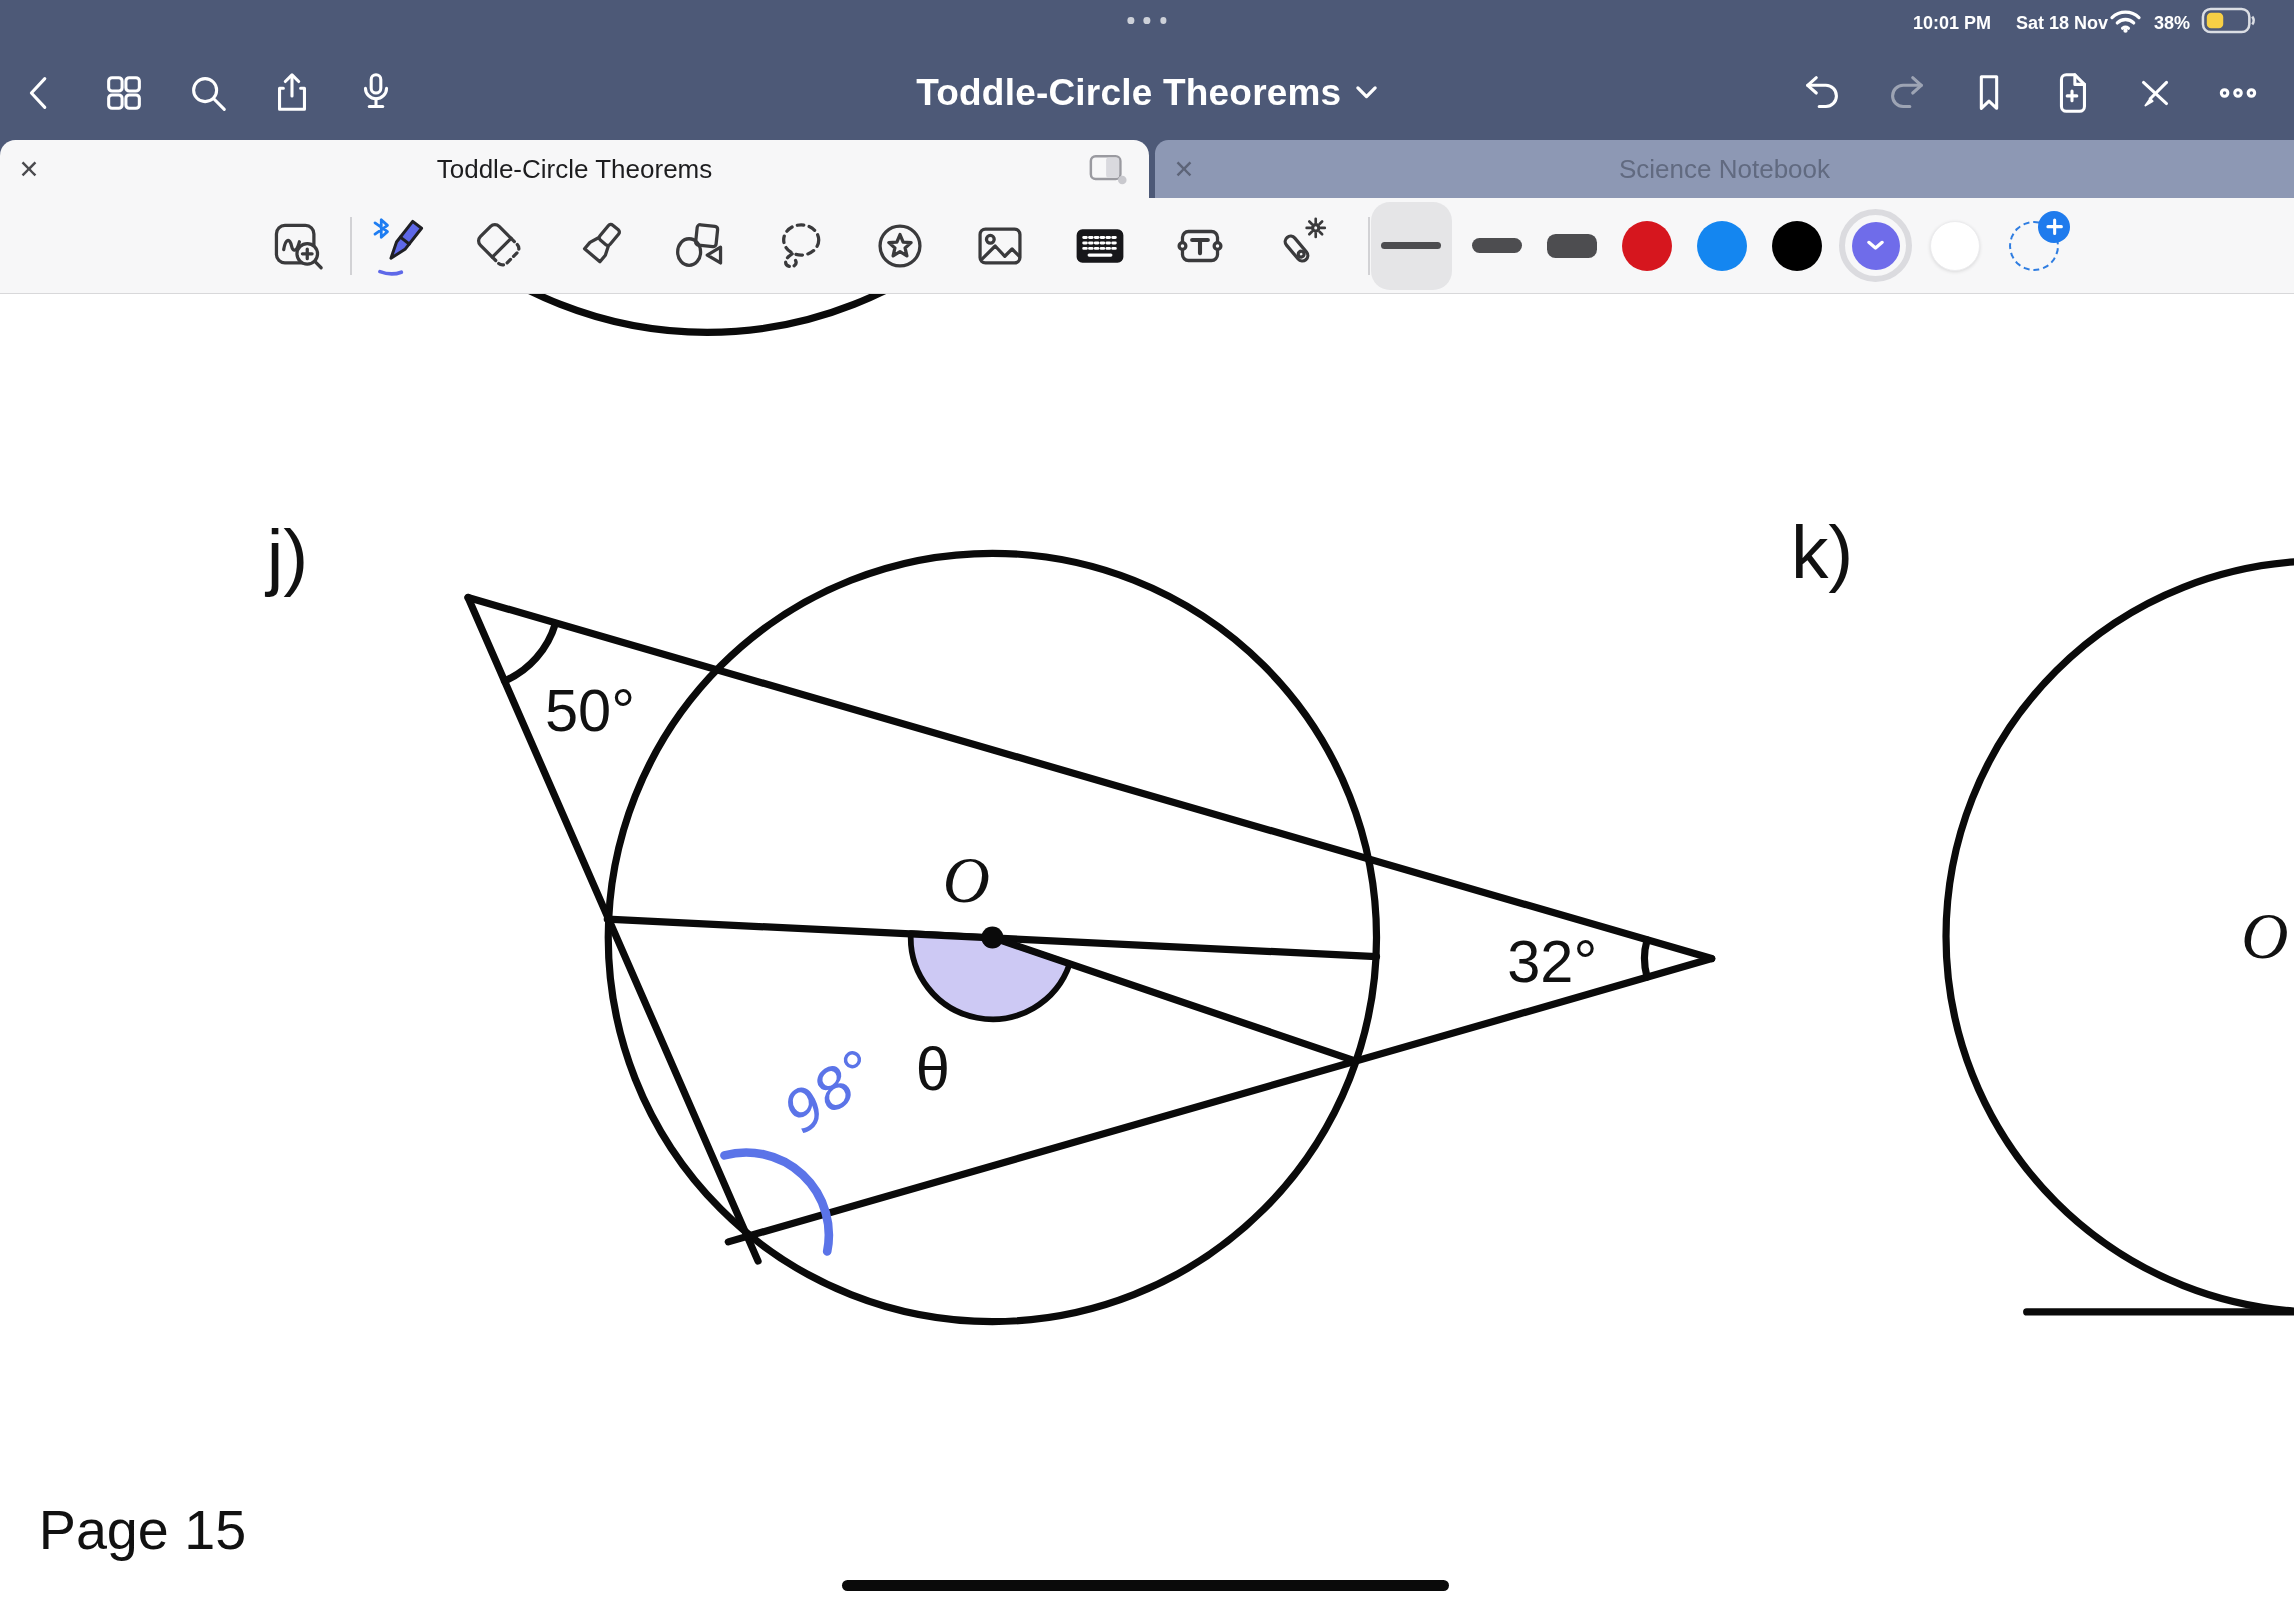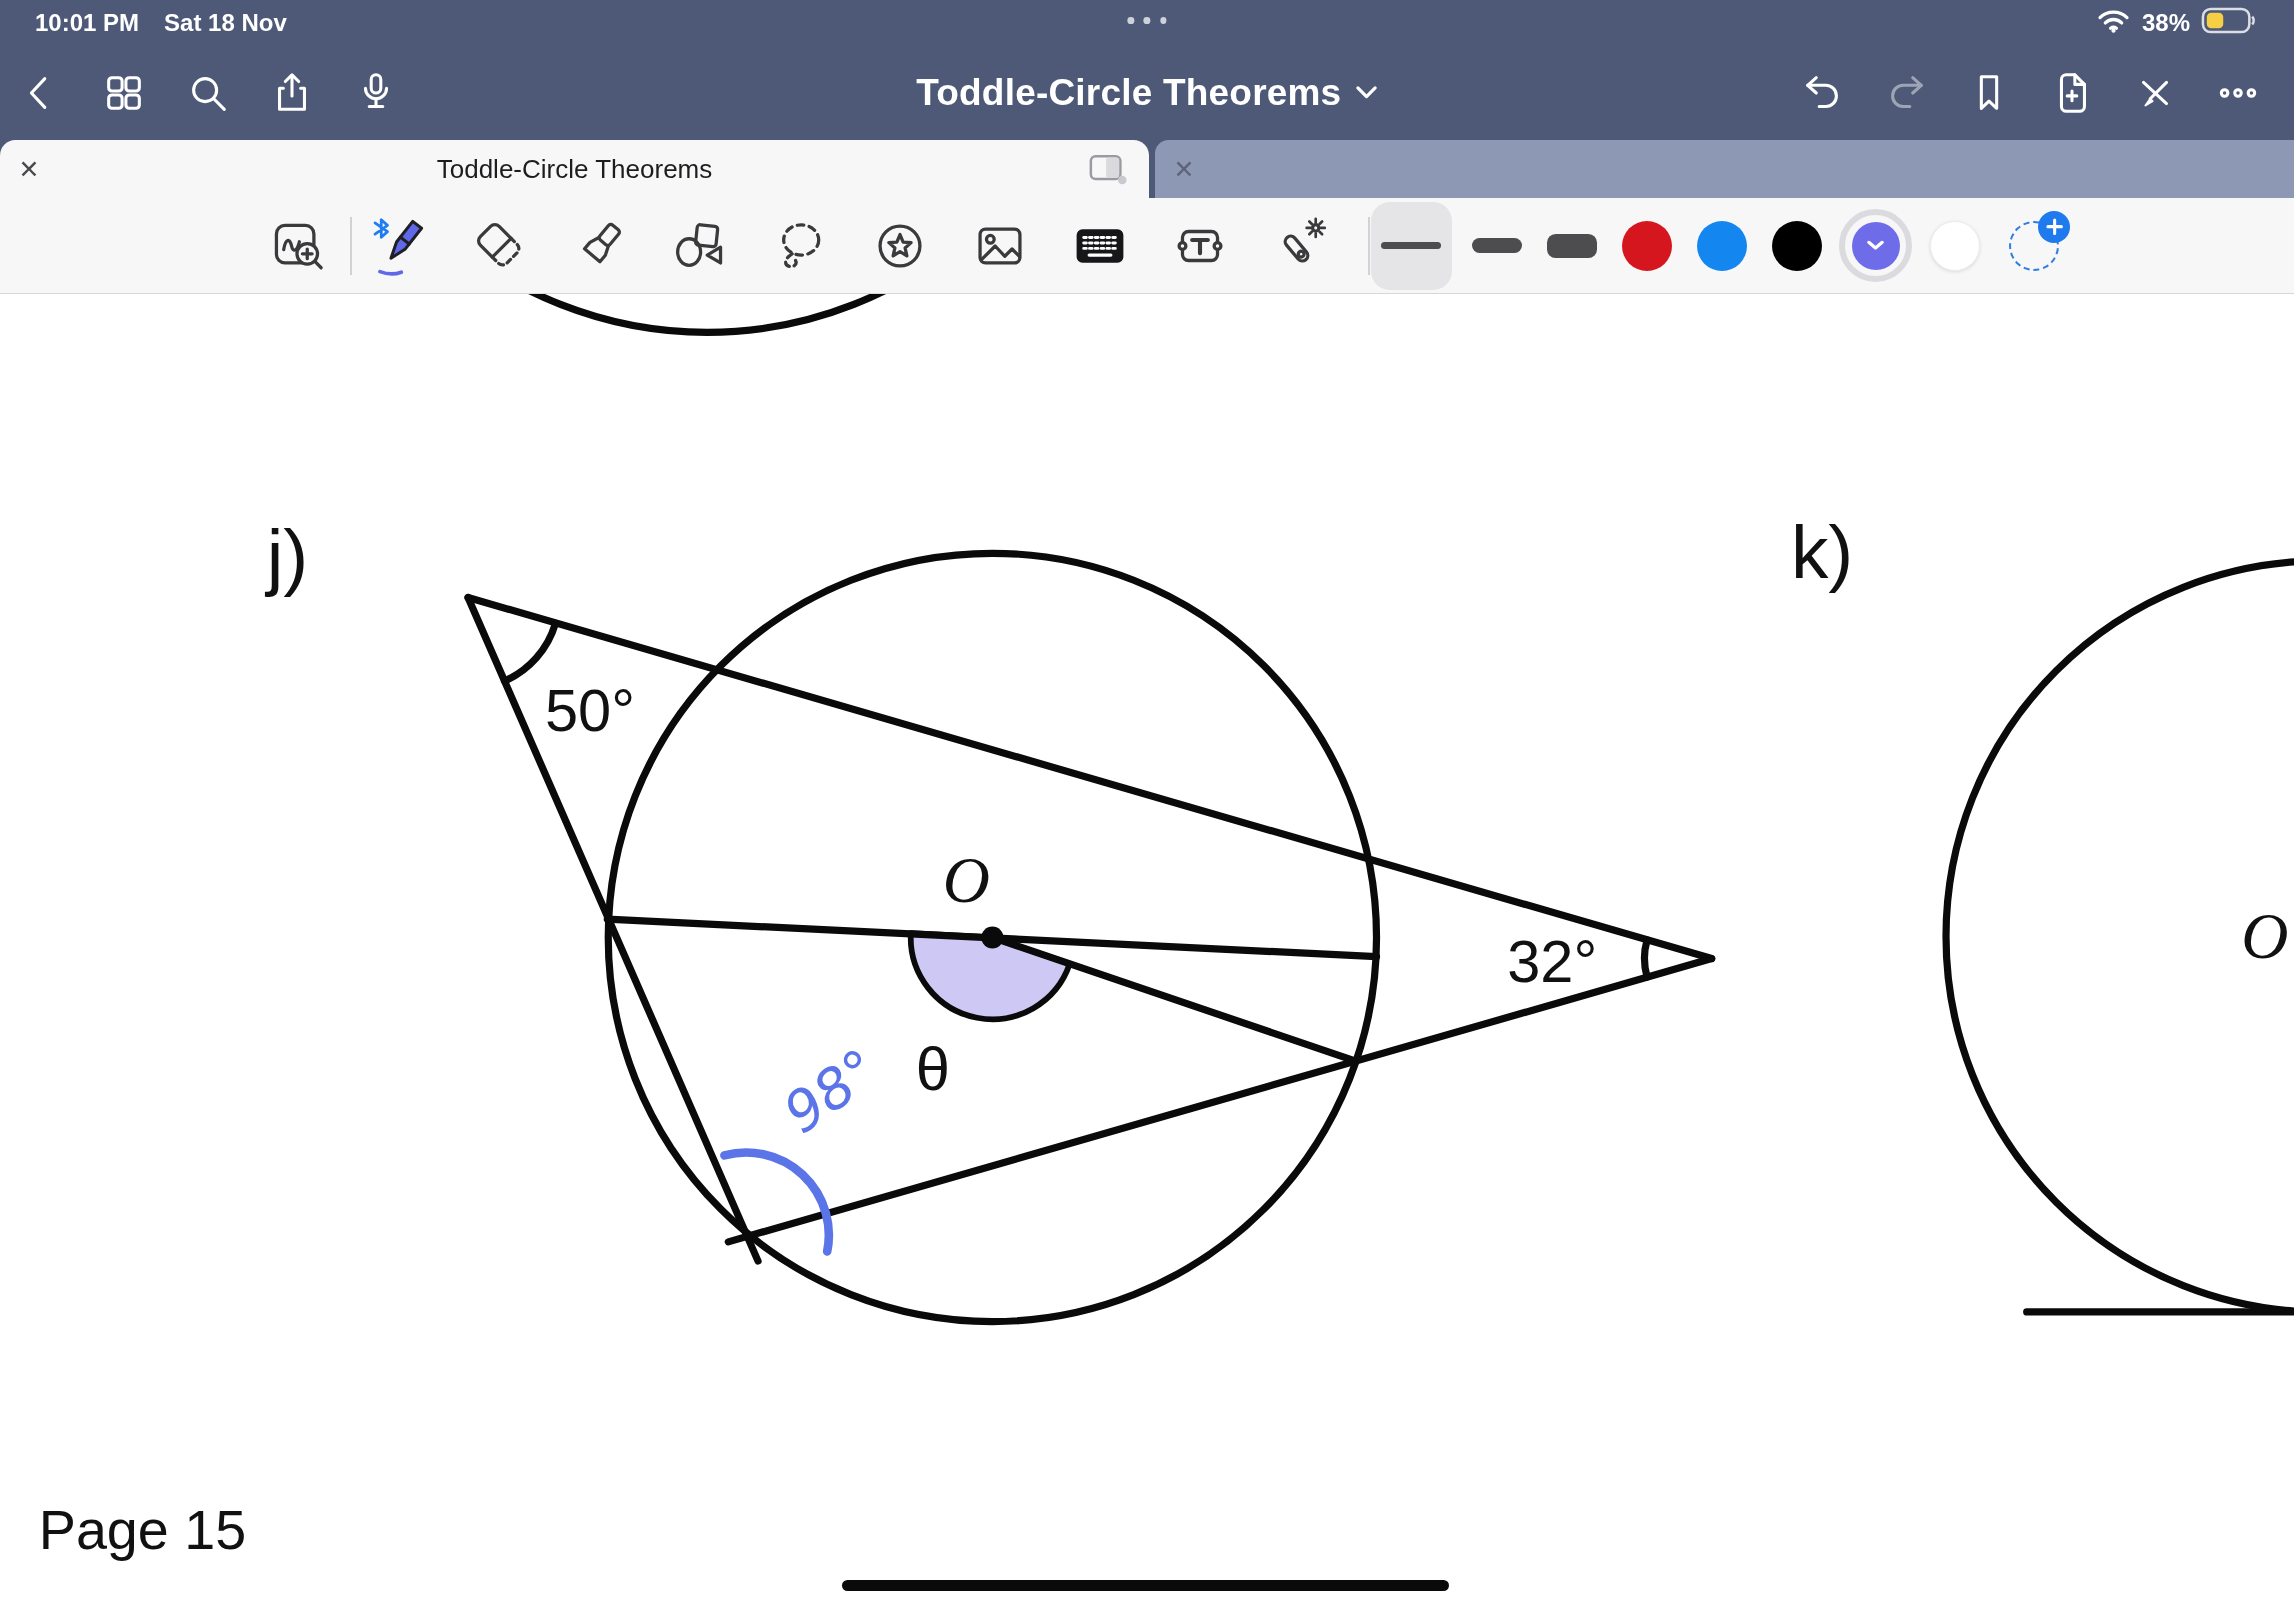--- a/index.html
+++ b/index.html
@@ -2,21 +2,21 @@
 <html><head>
 <meta charset="utf-8">
 <style>
   * { margin:0; padding:0; box-sizing:border-box; }
   body { font-family:"Liberation Sans", sans-serif; background:#222; }
   .screen { position:relative; width:2294px; height:1602px; background:#fff; overflow:hidden; }
 
   
   .statusbar { position:absolute; top:0; left:0; width:100%; height:46px;
     background:#4d5977; color:#fff; display:flex; align-items:center;
-    justify-content:space-between; padding:0 35px; font-size:24px; font-weight:600; }
+    justify-content:flex-end; padding:0 35px; font-size:18px; font-weight:600; }
   .statusbar .left { display:flex; gap:25px; align-items:center; }
   .mt-dots { position:absolute; left:50%; top:17.3px; transform:translateX(-50%);
     display:flex; gap:9.6px; }
   .mt-dots i { width:6.7px; height:6.7px; border-radius:50%; background:rgba(255,255,255,.72); }
   .statusbar .right { display:flex; align-items:center; gap:11px; }
 
   
   .navbar { position:absolute; top:46px; left:0; width:100%; height:94px;
     background:#4d5977; display:flex; align-items:center; justify-content:space-between;
     padding:0 33px 0 17.3px; }
@@ -210,20 +210,21 @@
       <span class="tab-split">
         <svg width="40" height="35" viewBox="0 0 42 36">
           <rect x="3" y="4" width="31" height="24" rx="5" fill="none" stroke="#9a9aa0" stroke-width="2.6"></rect>
           <rect x="19" y="5.3" width="13.7" height="21.4" rx="3" fill="#d9d9de"></rect>
           <circle cx="36" cy="29" r="4.5" fill="#c9c9ce"></circle>
         </svg>
       </span>
     </div>
     <div class="tab-inactive">
       <span class="tab-close">✕</span>
+      <span class="tab-label">Science Notebook</span>
     </div>
   </div>
 
   <div class="toolbar">
     <div class="tb-sep sep1"></div>
     <div class="tb-sep sep2"></div>
 
     <div class="tool">
       <svg width="58" height="58" viewBox="0 0 48 48">
         <rect x="4.5" y="7" width="31" height="31" rx="7"></rect>

